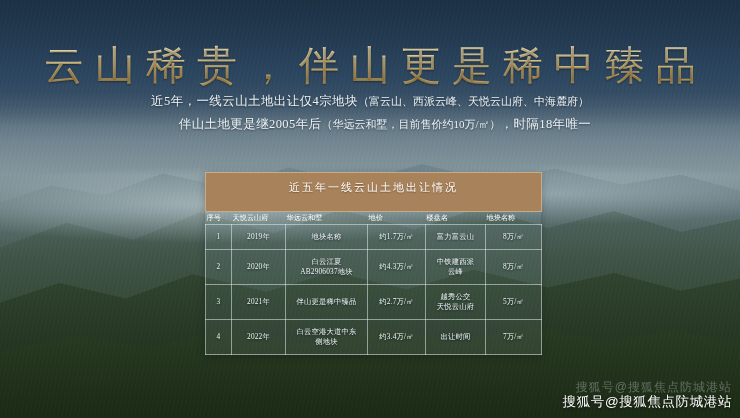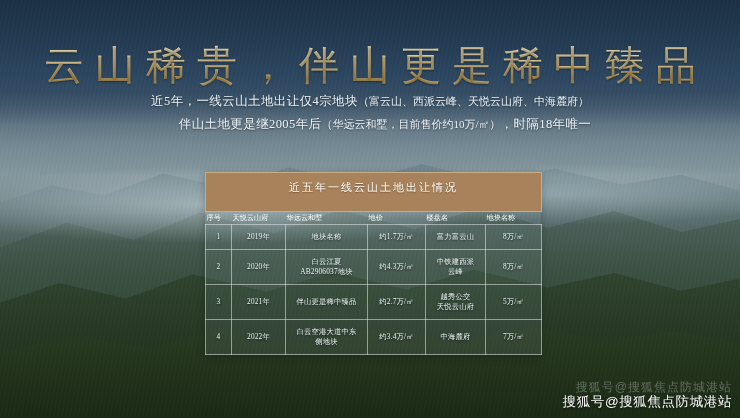--- a/index.html
+++ b/index.html
@@ -156,21 +156,21 @@
           <td>伴山更是稀中臻品</td>
           <td>约2.7万/㎡</td>
           <td>越秀公交<br>天悦云山府</td>
           <td>5万/㎡</td>
         </tr>
         <tr>
           <td>4</td>
           <td>2022年</td>
           <td>白云空港大道中东<br>侧地块</td>
           <td>约3.4万/㎡</td>
-          <td>中海麓府</td>
+          <td>出让时间</td>
           <td>7万/㎡</td>
         </tr>
       </tbody>
     </table>
   </div>
 
   <div class="wm-ghost">搜狐号@搜狐焦点防城港站</div>
   <div class="wm-main">搜狐号@搜狐焦点防城港站</div>
 
 </div>

